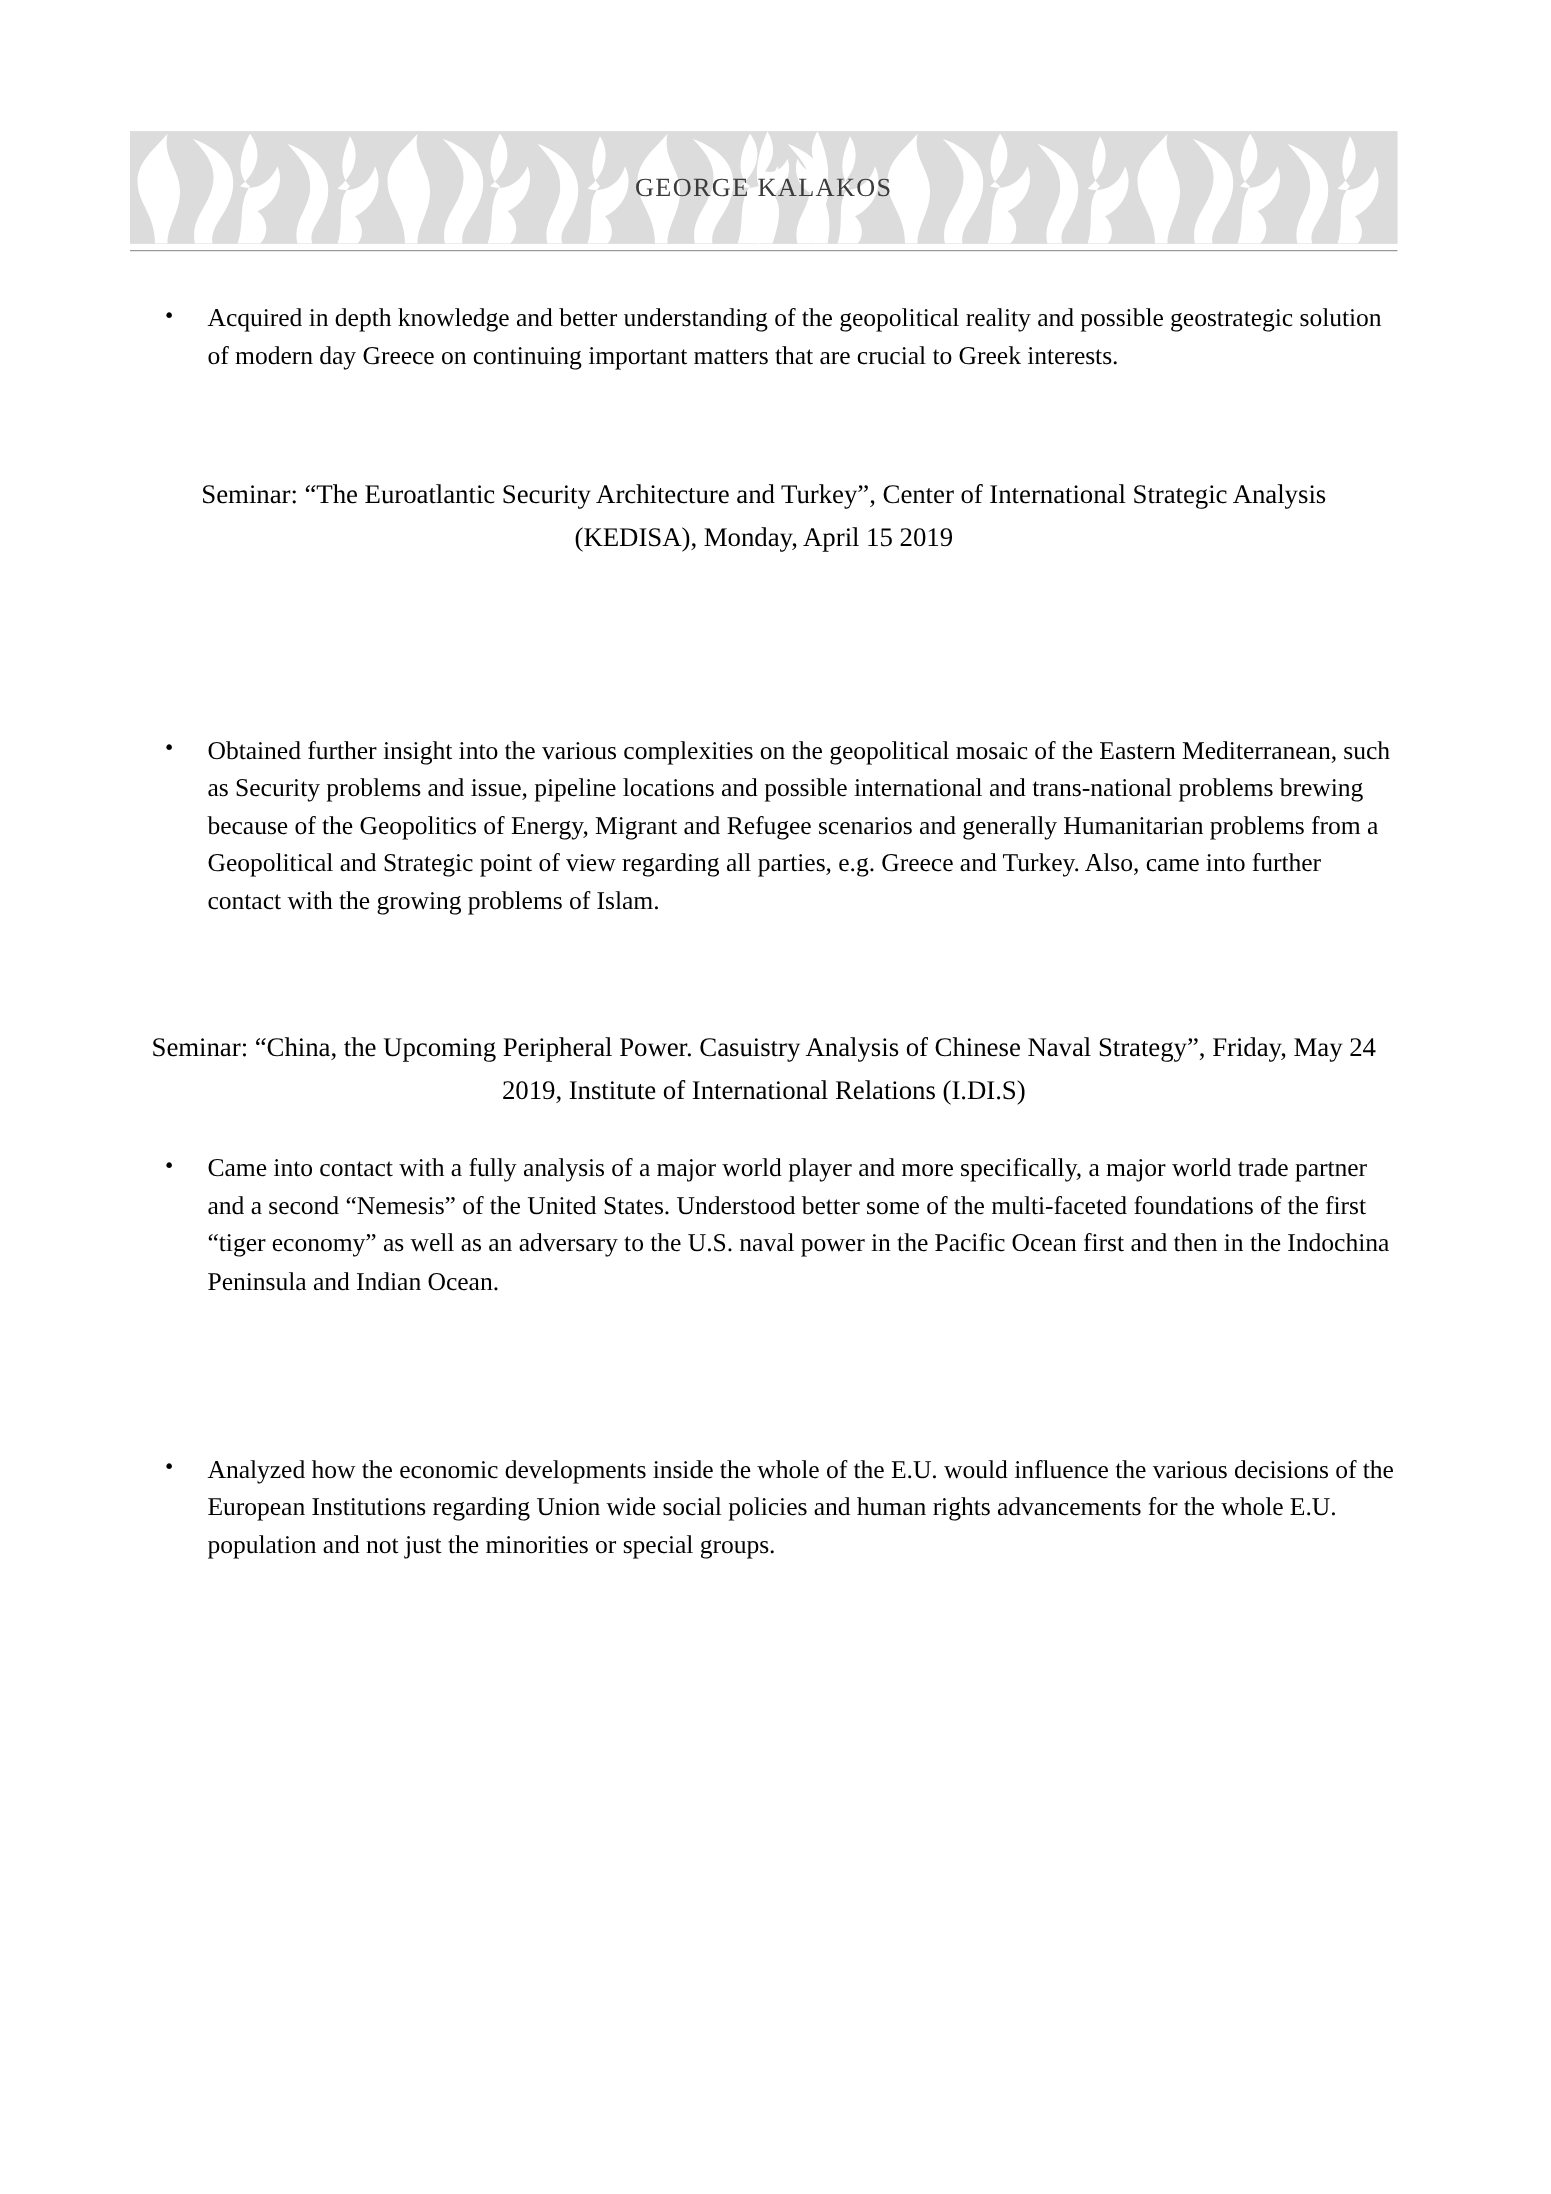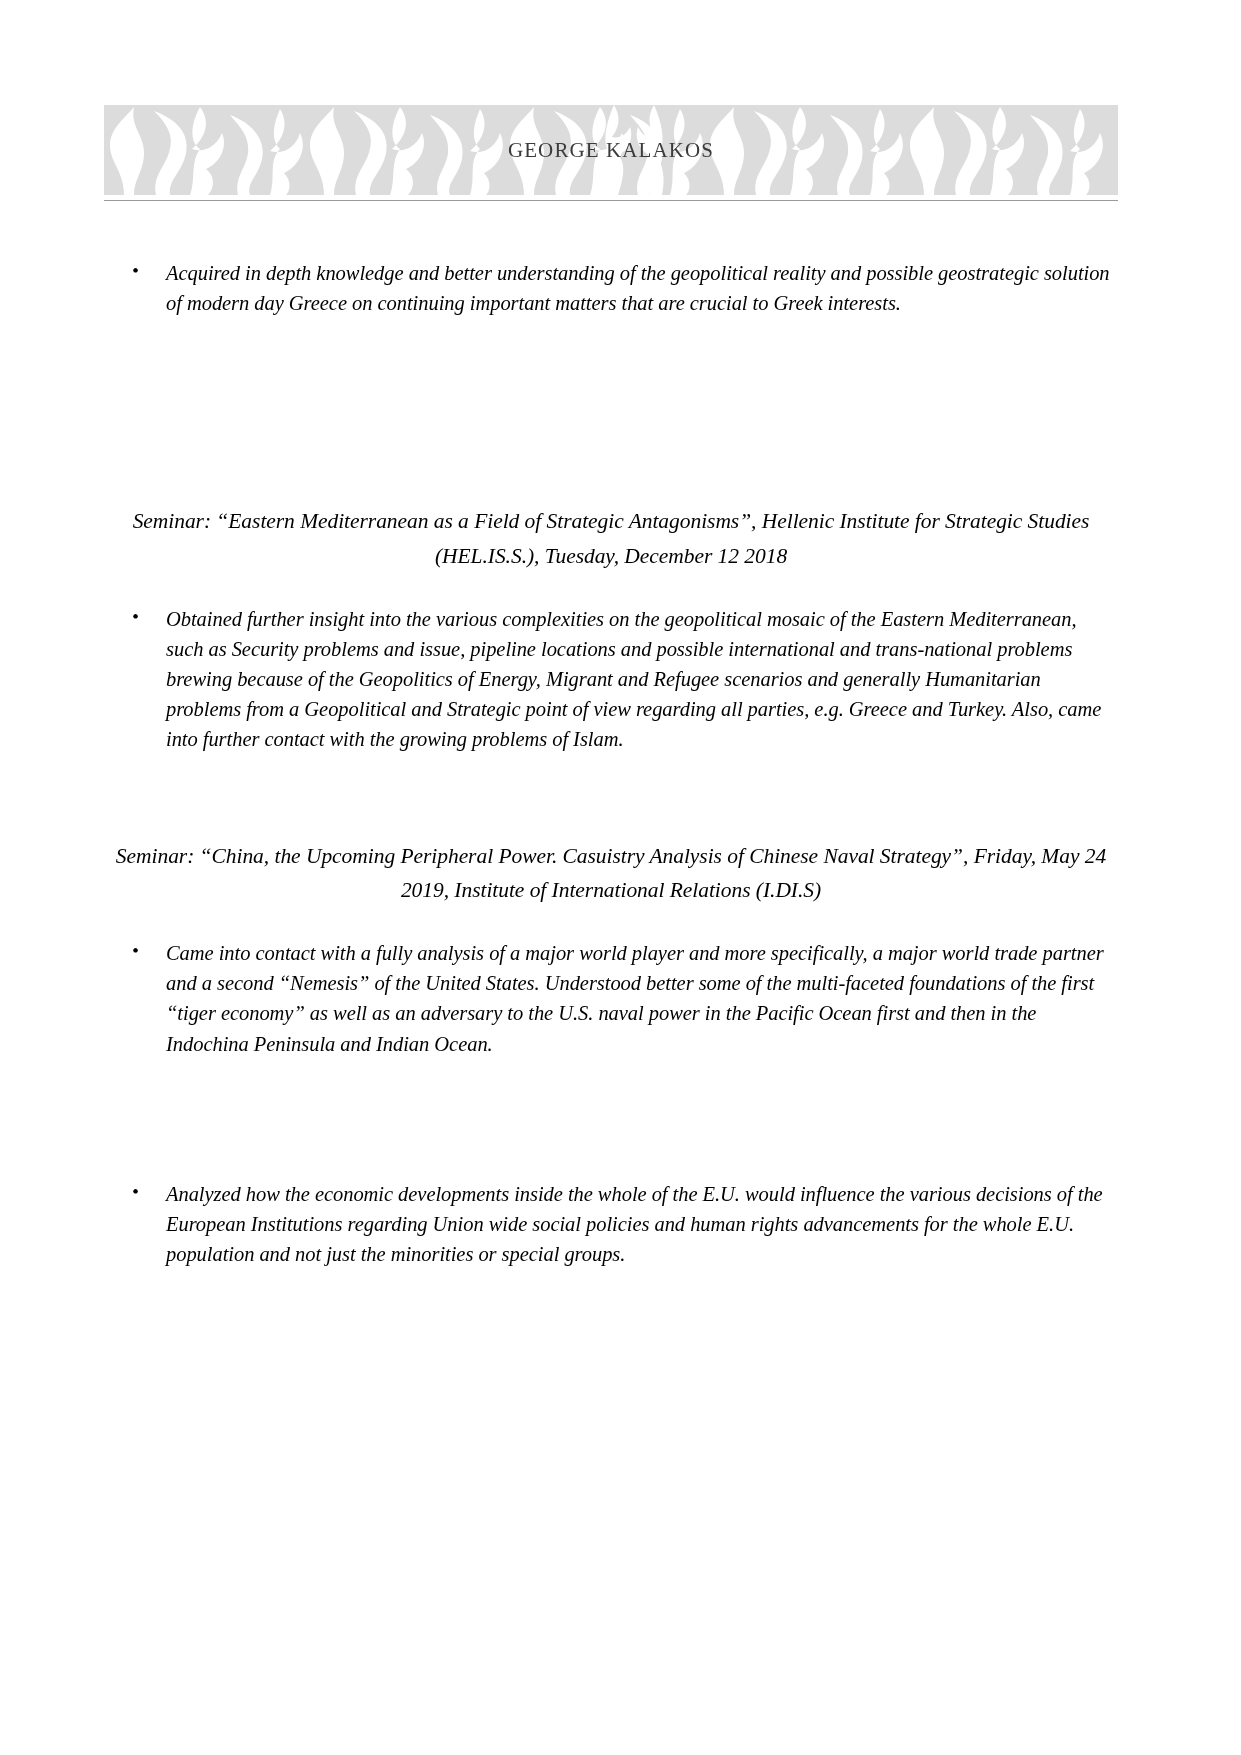--- a/index.html
+++ b/index.html
@@ -57,23 +57,22 @@
     top: 200px;
     width: 1014px;
     height: 1px;
     background: #9a9a9a;
   }
 
   
   .content {
     position: absolute;
     left: 104px;
-    top: 258px;
-    width: 1014px;
-    font-style: italic;
+    top: 240px;
+    width: 1014px;
   }
 
   .seminar-heading {
     text-align: center;
     font-size: 21.5px;
     line-height: 1.62;
     margin: 0;
     padding: 0 10px;
     letter-spacing: -0.05px;
   }
@@ -182,27 +181,27 @@
   <div class="header-rule"></div>
 
   <div class="content">
 
     <ul class="bullets">
       <li>Acquired in depth knowledge and better understanding of the geopolitical reality and possible geostrategic solution of modern day Greece on continuing important matters that are crucial to Greek interests.</li>
     </ul>
 
     <div class="gap-lg"></div>
 
+    <p class="seminar-heading">Seminar: “The Euroatlantic Security Architecture and Turkey”, Center of International Strategic Analysis (KEDISA), Monday, April 15 2019</p>
 
     <div class="gap-sm"></div>
 
 
     <div class="gap-lg"></div>
 
-    <p class="seminar-heading">Seminar: “Eastern Mediterranean as a Field of Strategic Antagonisms”, Hellenic Institute for Strategic Studies (HEL.IS.S.), Tuesday, December 12 2018</p>
 
     <div class="gap-sm"></div>
 
     <ul class="bullets">
       <li>Obtained further insight into the various complexities on the geopolitical mosaic of the Eastern Mediterranean, such as Security problems and issue, pipeline locations and possible international and trans-national problems brewing because of the Geopolitics of Energy, Migrant and Refugee scenarios and generally Humanitarian problems from a Geopolitical and Strategic point of view regarding all parties, e.g. Greece and Turkey. Also, came into further contact with the growing problems of Islam.</li>
     </ul>
 
     <div class="gap-xl"></div>
 
     <p class="seminar-heading">Seminar: “China, the Upcoming Peripheral Power. Casuistry Analysis of Chinese Naval Strategy”, Friday, May 24 2019, Institute of International Relations (I.DI.S)</p>

